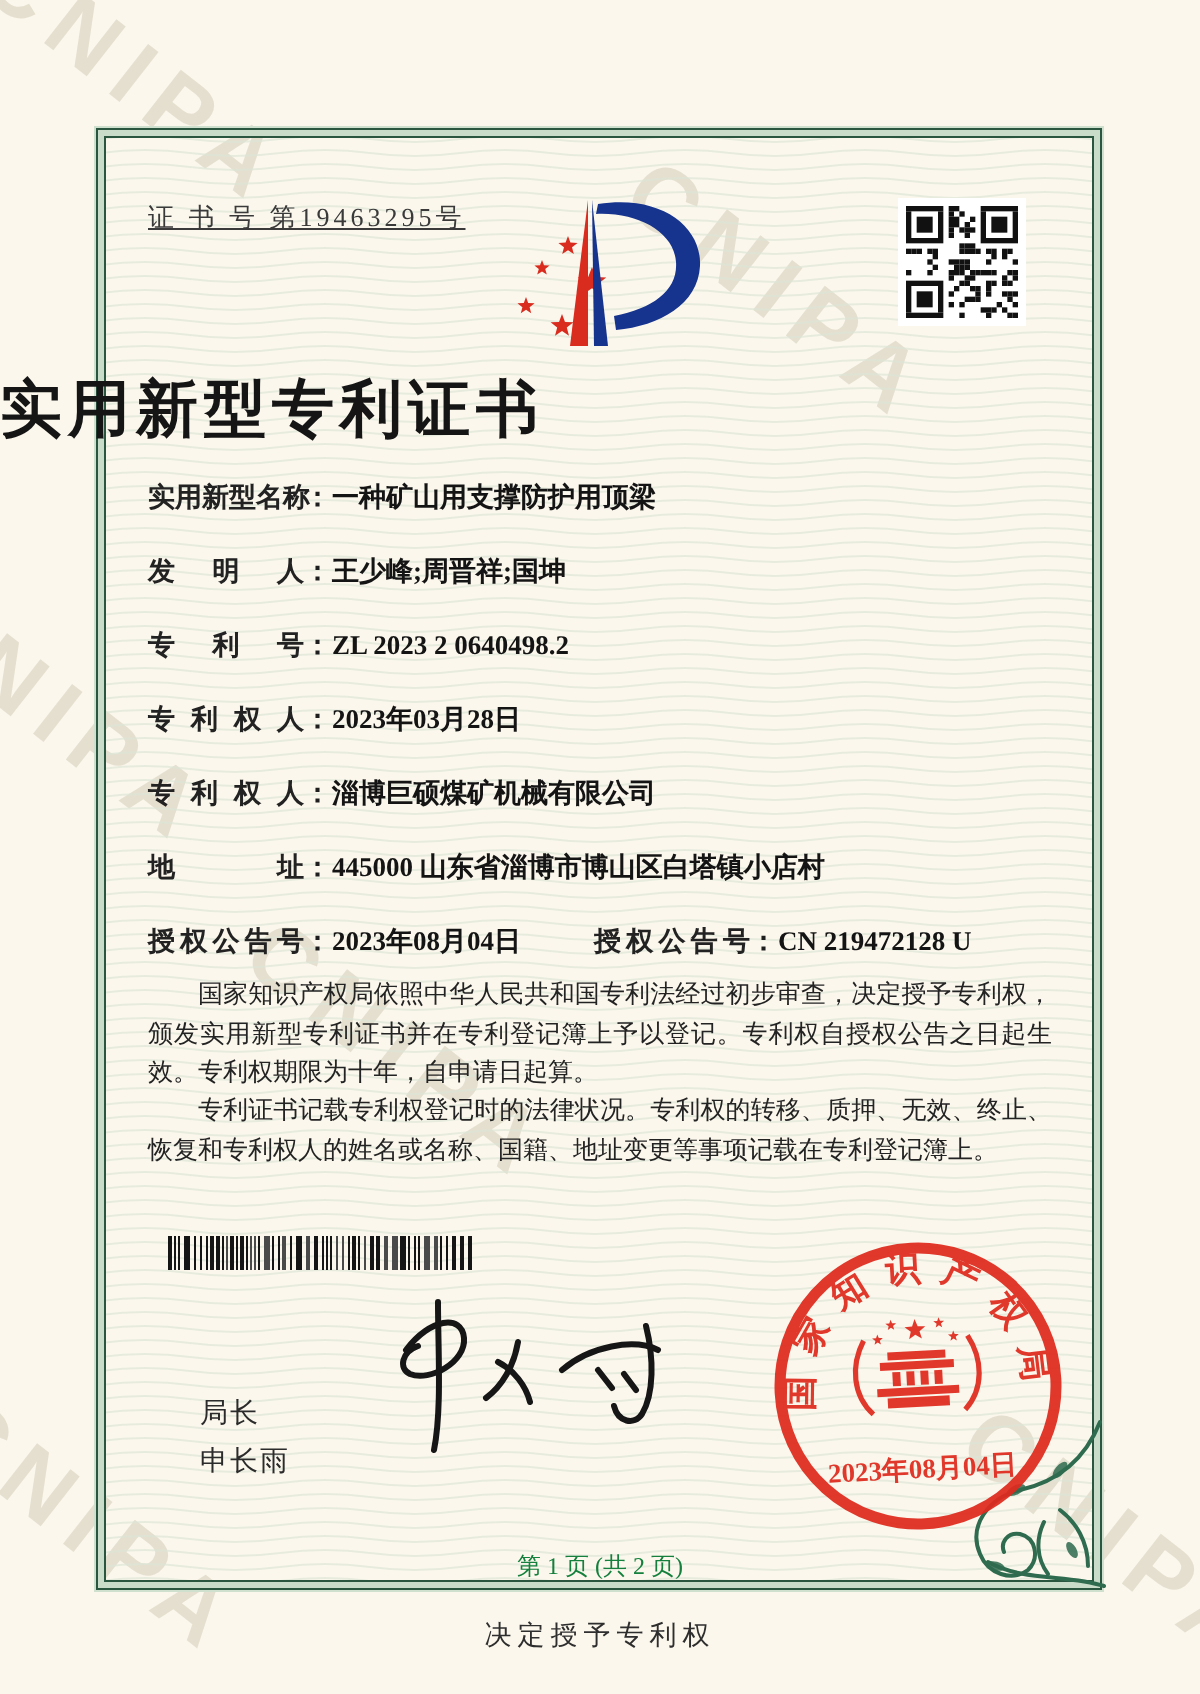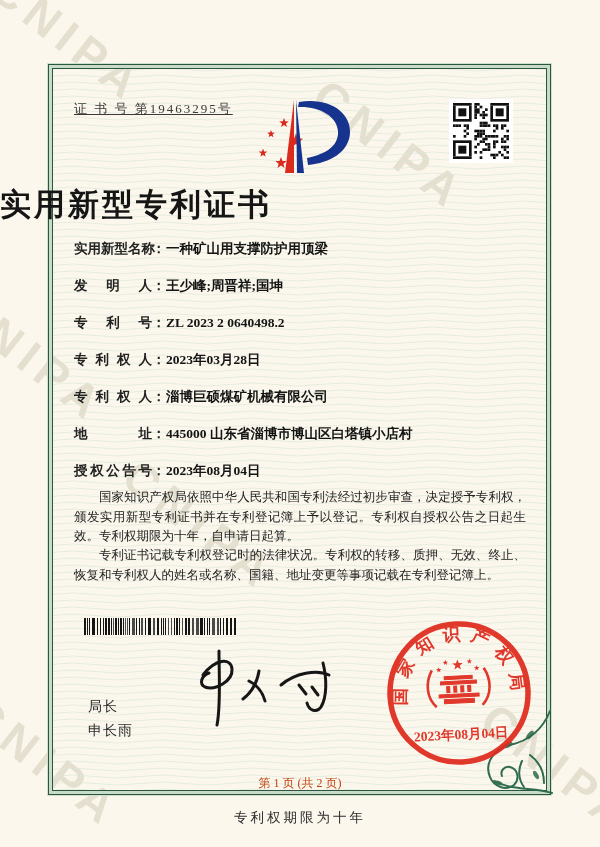--- a/index.html
+++ b/index.html
@@ -22,25 +22,25 @@
   .fields{position:absolute;left:74px;top:240px;width:460px;font-size:13.5px;}
   .f-row{position:absolute;left:0;white-space:nowrap;font-weight:bold;}
   .f-label{display:inline-block;width:78px;text-align:justify;text-align-last:justify;color:#222;}
   .f-colon{display:inline-block;width:14px;}
   .f-value{color:#141414;}
   .f-pair2{position:absolute;left:223px;top:0;}
   .paras{position:absolute;left:74px;width:452px;font-size:12.5px;line-height:19.5px;
          text-align:justify;text-indent:2em;color:#232323;}
   .barcode{position:absolute;left:84px;top:618px;}
   .sig-svg{position:absolute;left:175px;top:645px;}
-  .signer{position:absolute;left:88px;font-family:"Liberation Sans",sans-serif;
+  .signer{position:absolute;left:100px;font-family:"Liberation Sans",sans-serif;
           font-size:14px;font-weight:500;color:#2b2b2b;letter-spacing:1px;}
   .seal{position:absolute;left:383px;top:617px;z-index:4;opacity:.93;}
   .ornament{position:absolute;left:478px;top:709px;z-index:3;}
-  .footer-page{position:absolute;left:0;right:0;top:775px;text-align:center;font-size:12px;color:#c2410c;}
+  .footer-page{position:absolute;left:0;right:0;top:775px;text-align:center;font-size:12px;color:#15803d;}
   .bottom-note{position:absolute;left:0;right:0;top:809px;text-align:center;font-size:13.5px;
                letter-spacing:3px;color:#2e2e2e;}
 </style>
 </head>
 <body>
 
 <div class="page">
 
   <div class="wm" style="left:-22px;top:10px">CNIPA</div>
   <div class="wm" style="left:300px;top:118px">CNIPA</div>
@@ -208,20 +208,23 @@
         <span class="f-label">专利权人</span><span class="f-colon">：</span><span class="f-value">2023年03月28日</span>
       </div>
       <div class="f-row" style="top:148px">
         <span class="f-label">专利权人</span><span class="f-colon">：</span><span class="f-value">淄博巨硕煤矿机械有限公司</span>
       </div>
       <div class="f-row" style="top:185px">
         <span class="f-label">地址</span><span class="f-colon">：</span><span class="f-value">445000 山东省淄博市博山区白塔镇小店村</span>
       </div>
       <div class="f-row" style="top:222px;width:460px">
         <span class="f-label">授权公告号</span><span class="f-colon">：</span><span class="f-value">2023年08月04日</span>
+        <span class="f-pair2">
+          <span class="f-label">授权公告号</span><span class="f-colon">：</span><span class="f-value">CN 219472128 U</span>
+        </span>
       </div>
     </div>
 
     <div class="paras" style="top:488px">国家知识产权局依照中华人民共和国专利法经过初步审查，决定授予专利权，颁发实用新型专利证书并在专利登记簿上予以登记。专利权自授权公告之日起生效。专利权期限为十年，自申请日起算。</div>
     <div class="paras" style="top:546px">专利证书记载专利权登记时的法律状况。专利权的转移、质押、无效、终止、恢复和专利权人的姓名或名称、国籍、地址变更等事项记载在专利登记簿上。</div>
 
     <svg class="barcode" width="156" height="17">
         <rect x="0" y="0" width="2" height="17" fill="#151515"></rect>
         <rect x="3" y="0" width="1" height="17" fill="#151515"></rect>
         <rect x="5" y="0" width="1" height="17" fill="#151515"></rect>
@@ -332,16 +335,16 @@
       </g>
       <g fill="#2f6b4f" opacity="0.85">
         <ellipse cx="30" cy="36" rx="5" ry="2.4" transform="rotate(-25 30 36)"></ellipse>
         <ellipse cx="52" cy="26" rx="5" ry="2.4" transform="rotate(-50 52 26)"></ellipse>
         <ellipse cx="58" cy="66" rx="4.5" ry="2.2" transform="rotate(60 58 66)"></ellipse>
         <ellipse cx="20" cy="74" rx="4.5" ry="2.2" transform="rotate(15 20 74)"></ellipse>
       </g>
     </svg>
 
     <div class="footer-page">第 1 页 (共 2 页)</div>
-    <div class="bottom-note">专利权期限为十年</div>
+    <div class="bottom-note">决定授予专利权</div>
 
   </div>
 </div>
 
 </body></html>

